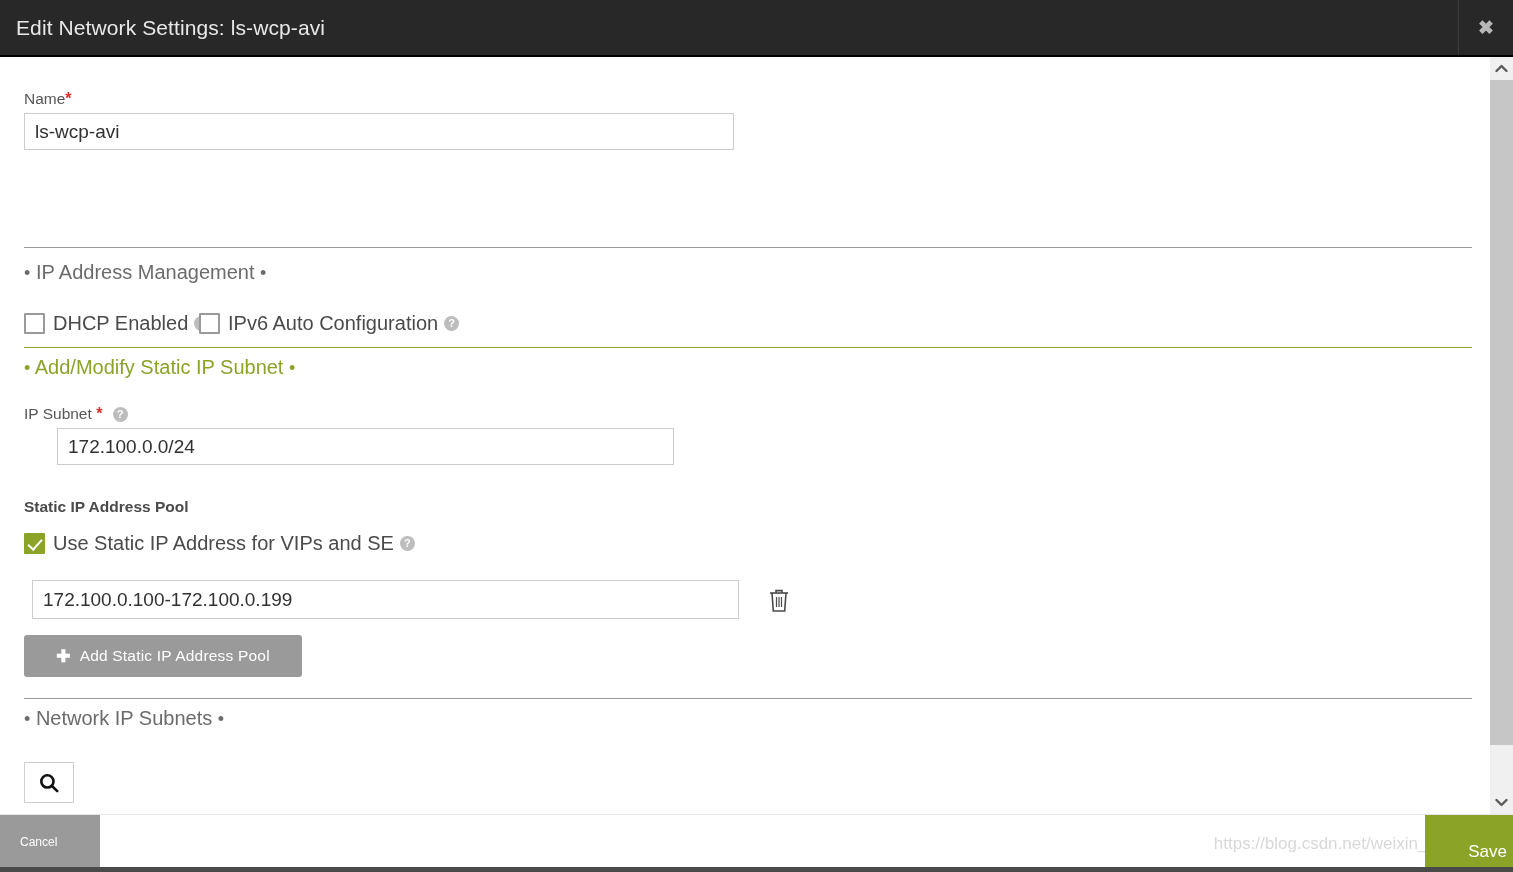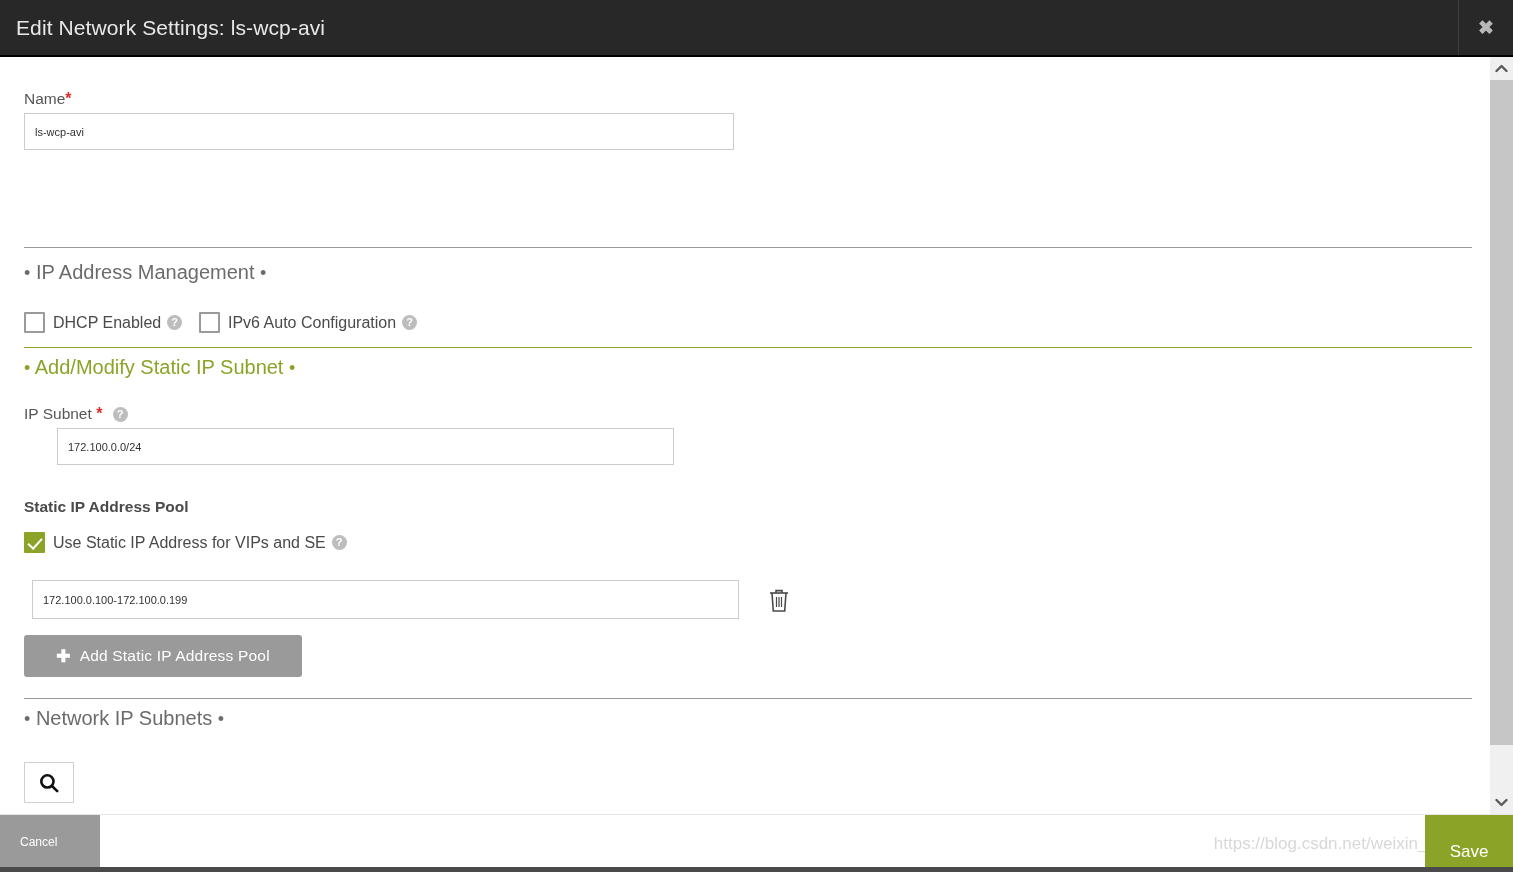--- a/index.html
+++ b/index.html
@@ -80,21 +80,21 @@
     padding: 0;
   }
   .req-star { color: #e02b27; font-weight: bold; font-size: 16px; }
 
   .text-input {
     display: block;
     height: 37px;
     border: 1px solid #cccccc;
     background: #ffffff;
     font-family: "Liberation Sans", sans-serif;
-    font-size: 11px;
+    font-size: 19px;
     color: #313131;
     padding: 0 10px;
     outline: none;
     border-radius: 0;
   }
 
   
   .name-block { position: absolute; left: 24px; top: 33px; width: 760px; }
   .name-block .text-input { width: 710px; }
 
@@ -139,21 +139,21 @@
   .cbox.checked::after {
     content: "";
     position: absolute;
     left: 5px; top: 1px;
     width: 6px; height: 12px;
     border: solid #ffffff;
     border-width: 0 2.6px 2.6px 0;
     transform: rotate(42deg);
   }
   .cb-label {
-    font-size: 16px;
+    font-size: 20px;
     color: #4a4a4a;
     margin-left: 8px;
     white-space: nowrap;
   }
   .help-icon {
     display: inline-block;
     width: 15px; height: 15px;
     border-radius: 50%;
     background: #bdbdbd;
     color: #ffffff;
@@ -286,21 +286,21 @@
   .btn-save {
     position: absolute;
     right: 0; top: 0;
     width: 88px; height: 53px;
     background: #8ba428;
     color: #ffffff;
     border: none;
     font-family: "Liberation Sans", sans-serif;
     font-size: 17px;
     cursor: pointer;
-    text-align: center;
+    text-align: right;
     padding-top: 20px;
     line-height: 1;
   }
   .footer-rule {
     position: absolute;
     left: 0; bottom: 0;
     width: 1513px; height: 5px;
     background: #4a4a4a;
   }
 

